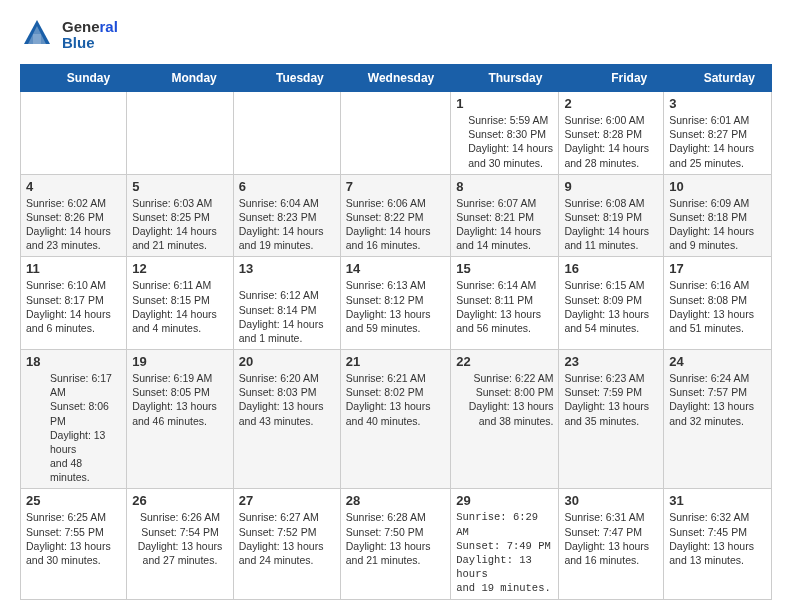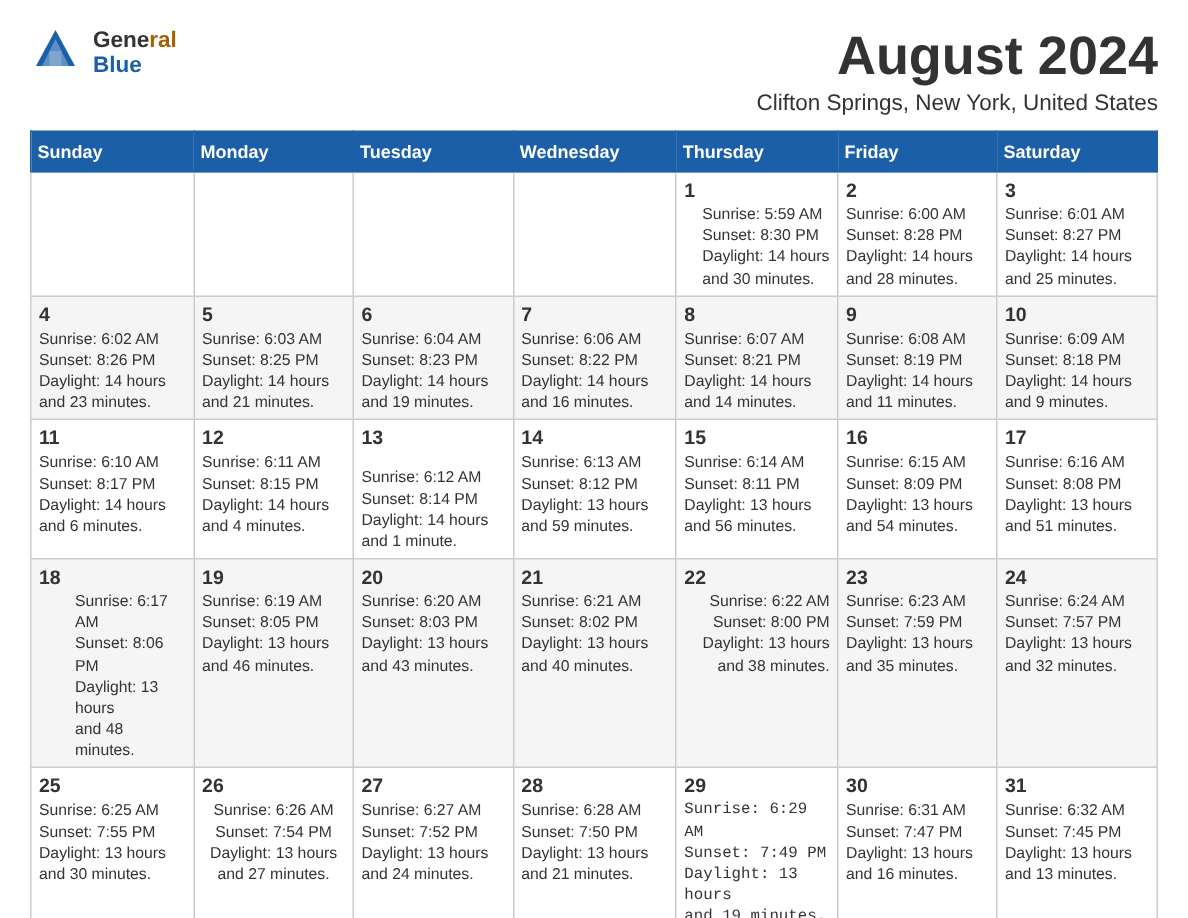--- a/index.html
+++ b/index.html
@@ -30,22 +30,22 @@
       margin-top: 2px;
     }
     table {
       width: 100%;
       border-collapse: collapse;
       font-size: 11px;
     }
     thead tr th {
       background-color: #1a5fa8;
       color: #fff;
-      padding: 6px 4px;
-      text-align: left;
+      padding: 6px 16px;
+      text-align: right;
       font-size: 12px;
       border: 1px solid #1a5fa8;
     }
     tbody tr td {
       border: 1px solid #ccc;
       padding: 4px 5px;
       vertical-align: top;
       width: 113px;
       height: 80px;
       background: #fff;
@@ -77,21 +77,21 @@
       display: flex;
       flex-direction: column;
       line-height: 1.1;
     }
     .logo-top {
       font-size: 15px;
       font-weight: bold;
       color: #333;
     }
     .logo-top span {
-      color: #a16207;
+      color: #1d4ed8;
     }
     .logo-bottom {
       font-size: 15px;
       font-weight: bold;
       color: #1a5fa8;
     }
   </style>
 </head>
 <body>
 
@@ -104,24 +104,20 @@
         <rect x="13" y="18" width="8" height="10" fill="#fff" opacity="0.2"></rect>
       </svg>
     </div>
     <div class="logo-text-wrapper">
       <span class="logo-top">
         Gene<span>ral</span>
       </span>
       <span class="logo-bottom">Blue</span>
     </div>
   </div>
-  <div class="title-area">
-    <div class="month-year">August 2024</div>
-    <div class="location">Clifton Springs, New York, United States</div>
-  </div>
 </div>
 
 <table>
   <thead>
     <tr>
     <th>Sunday</th>
         <th>Monday</th>
         <th>Tuesday</th>
         <th>Wednesday</th>
         <th>Thursday</th>

